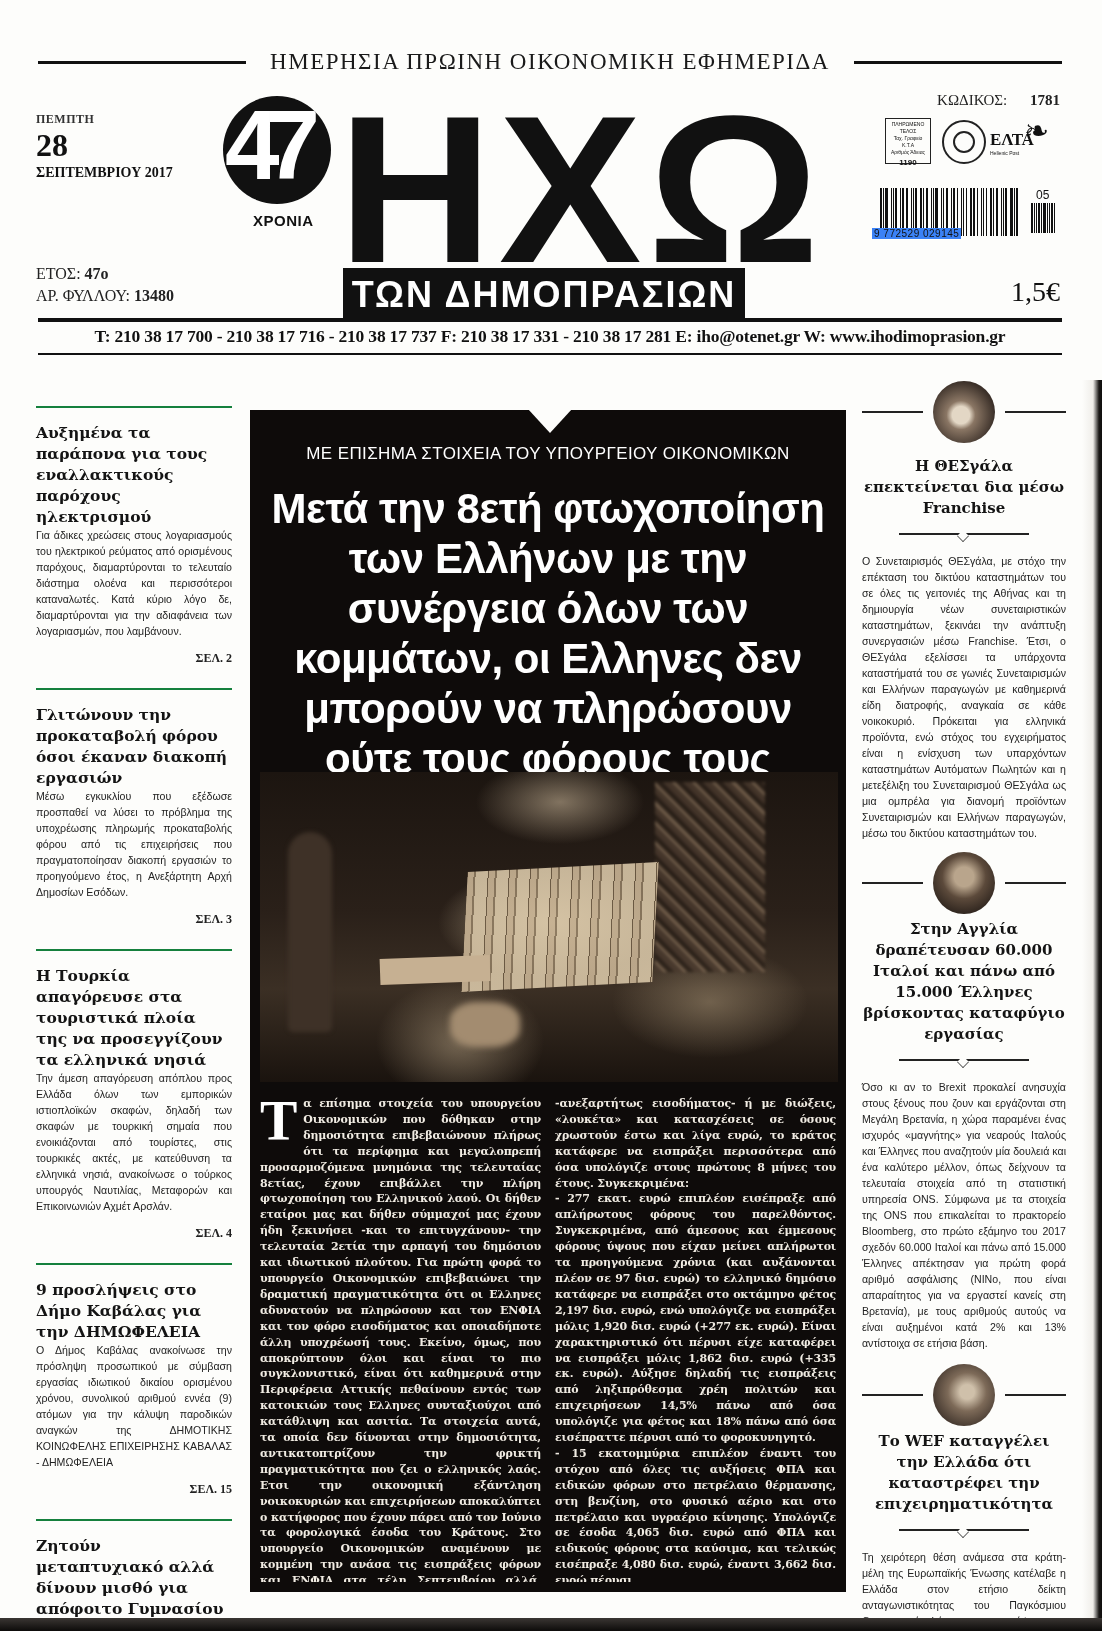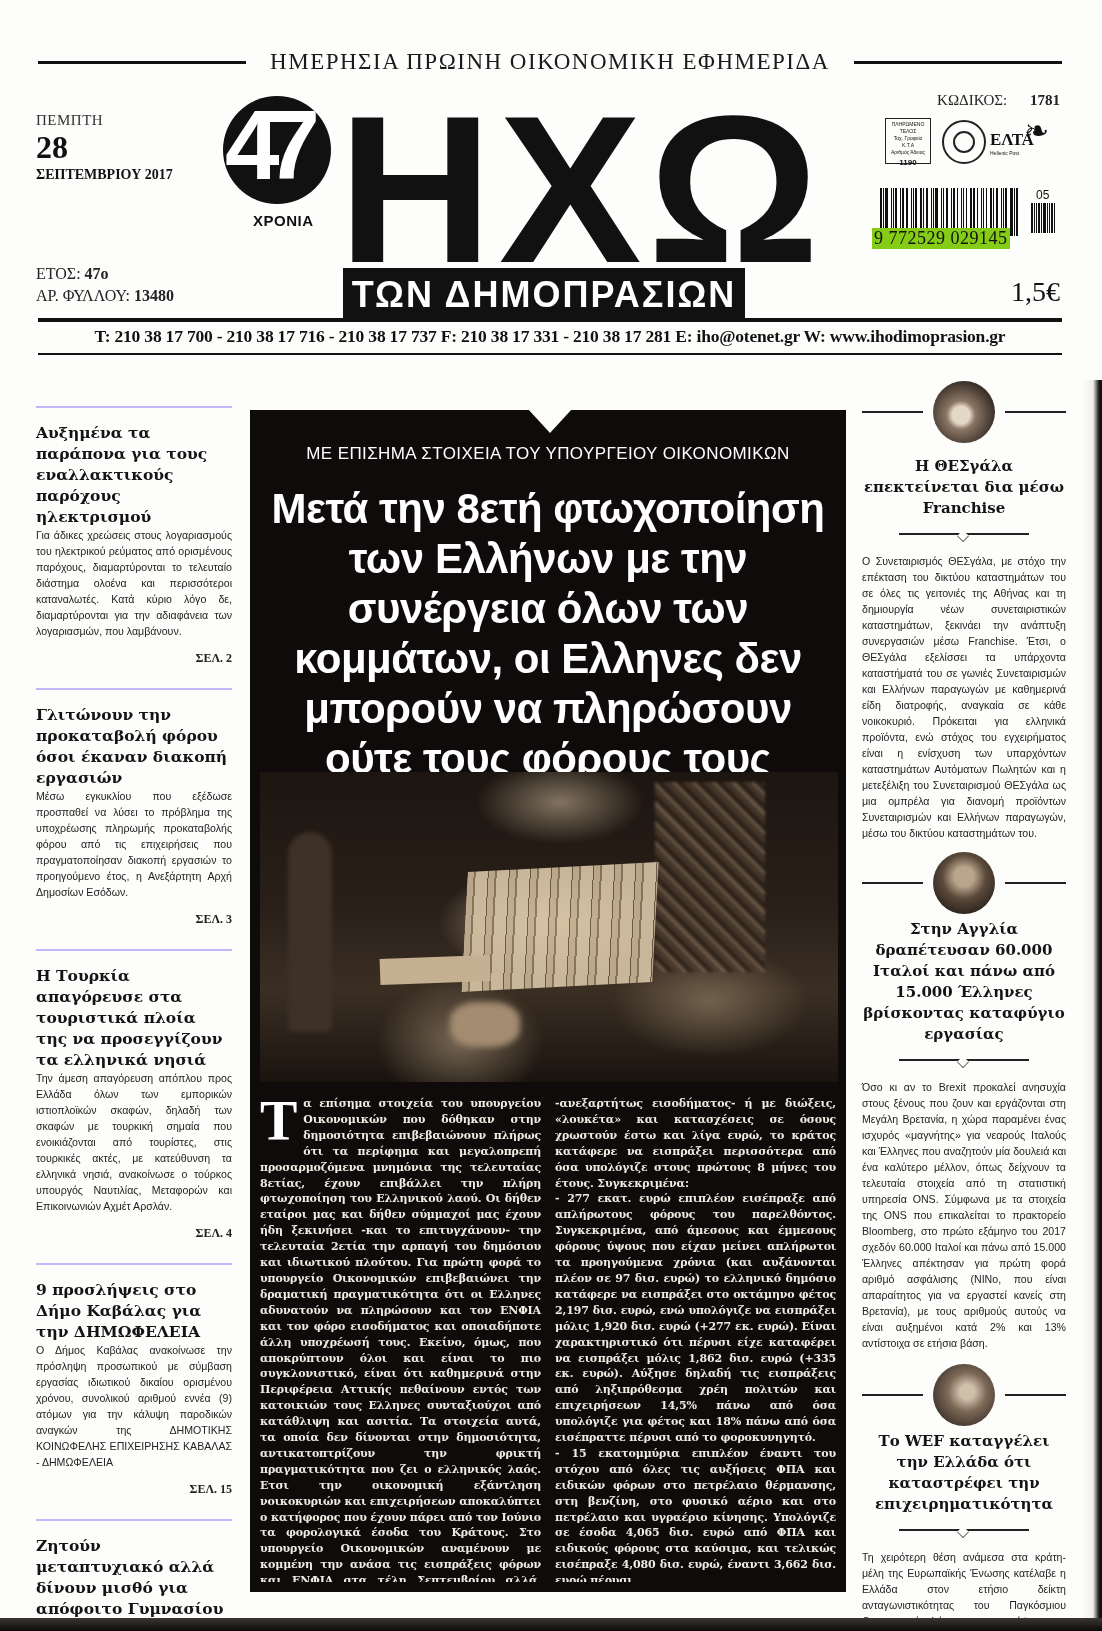--- a/index.html
+++ b/index.html
@@ -5,21 +5,21 @@
     * { box-sizing: border-box; margin: 0; padding: 0; }
     html, body { width: 1102px; height: 1631px; background: #fdfdfb; overflow: hidden; }
     body { position: relative; font-family: "Liberation Serif", serif; color: #111; }
 
     
     .tagline-row { position: absolute; top: 46px; left: 38px; width: 1024px; height: 32px; display: flex; align-items: center; }
     .tagline-row .rule { flex: 1; height: 3px; background: #111; }
     .tagline { font-family: "Liberation Serif", serif; font-size: 23px; letter-spacing: 1.5px; padding: 0 24px; white-space: nowrap; color: #1a1a1a; }
 
     .date-block { position: absolute; top: 112px; left: 36px; }
-    .date-day { font-size: 15px; color: #333; letter-spacing: .5px; }
+    .date-day { font-size: 12px; color: #333; letter-spacing: .5px; font-weight: bold; }
     .date-num { font-size: 32px; font-weight: bold; line-height: 32px; margin-top: 2px; }
     .date-month { font-size: 14px; font-weight: bold; margin-top: 4px; }
 
     .issue-block { position: absolute; top: 263px; left: 36px; font-size: 16px; line-height: 22px; color: #222; }
     .issue-block b { font-weight: bold; }
 
     .anniv { position: absolute; top: 96px; left: 223px; width: 110px; height: 110px; }
     .anniv-circle { position: absolute; left: 0; top: 0; width: 108px; height: 108px; border-radius: 50%; background: #111; overflow: hidden; }
     .anniv-num { position: absolute; left: 2px; top: -6px; font-family: "Liberation Sans", sans-serif; font-weight: bold; font-size: 98px; letter-spacing: -14px; color: #fff; -webkit-text-stroke: 0; line-height: 110px; }
     .anniv-label { position: absolute; left: 30px; top: 116px; font-family: "Liberation Sans", sans-serif; font-weight: bold; font-size: 15px; letter-spacing: .5px; }
@@ -33,34 +33,34 @@
     .postal { position: absolute; top: 118px; left: 885px; width: 46px; height: 46px; border: 1px solid #222; font-family: "Liberation Sans", sans-serif; font-size: 5px; text-align: center; line-height: 7px; padding-top: 2px; }
     .postal .pv { font-weight: bold; font-size: 8px; margin-top: 3px; }
     .seal { position: absolute; top: 120px; left: 942px; width: 44px; height: 44px; border-radius: 50%; border: 2px solid #222; display: flex; align-items: center; justify-content: center; }
     .seal-inner { width: 22px; height: 22px; border-radius: 50%; border: 2px solid #222; }
     .elta { position: absolute; top: 130px; left: 990px; font-family: Liberation Serif, serif; font-weight: bold; font-size: 17px; }
     .elta-sub { position: absolute; top: 150px; left: 990px; font-family: "Liberation Sans", sans-serif; font-size: 5px; }
     .elta-head { position: absolute; top: 116px; left: 1024px; font-size: 30px; line-height: 30px; }
 
     .barcode { position: absolute; top: 188px; left: 880px; width: 140px; height: 48px; display: flex; align-items: flex-end; gap: 1px; }
     .barcode span { display: block; background: #111; height: 48px; }
-    .barcode-digits { position: absolute; top: 228px; left: 872px; font-family: Liberation Serif, serif; font-size: 18px; letter-spacing: .5px; background: #84cc16; padding: 0 2px; }
+    .barcode-digits { position: absolute; top: 228px; left: 872px; font-family: Liberation Sans, sans-serif; font-size: 10px; letter-spacing: .5px; background: #3b82f6; padding: 0 2px; }
     .barcode2 { position: absolute; top: 203px; left: 1031px; width: 30px; height: 30px; display: flex; gap: 1px; }
     .barcode2 span { display: block; background: #111; height: 30px; }
     .barcode2-label { position: absolute; top: 188px; left: 1036px; font-family: "Liberation Sans", sans-serif; font-size: 12px; }
 
     .price { position: absolute; top: 276px; right: 42px; font-size: 28px; color: #111; }
 
     .contact-rule-top { position: absolute; top: 318px; left: 38px; width: 1024px; height: 4px; background: #111; }
     .contact { position: absolute; top: 326px; left: 38px; width: 1024px; text-align: center; font-size: 17.5px; font-weight: bold; color: #111; white-space: nowrap; letter-spacing: -.2px; }
     .contact-rule-bottom { position: absolute; top: 353px; left: 38px; width: 1024px; height: 2px; background: #111; }
 
     
     .left-col { position: absolute; top: 406px; left: 36px; width: 196px; }
-    .brief { border-top: 2px solid #c4b5fd; padding-top: 14px; margin-bottom: 22px; }
+    .brief { border-top: 2px solid #15803d; padding-top: 14px; margin-bottom: 22px; }
     .brief-title { font-family: "DejaVu Serif", serif; font-weight: bold; font-size: 15.5px; line-height: 21px; color: #141414; }
     .brief-text { font-family: "Liberation Sans", sans-serif; font-size: 10.6px; line-height: 16px; margin-top: 0; color: #222; text-align: justify; }
     .brief-page { font-family: "Liberation Serif", serif; font-weight: bold; font-size: 12px; text-align: right; margin-top: 12px; color: #222; }
 
     
     .main { position: absolute; top: 410px; left: 250px; width: 596px; height: 1182px; background: #0e0b0a; color: #f3efe8; }
     .main-notch { position: absolute; top: -1px; left: 278px; width: 0; height: 0; border-left: 22px solid transparent; border-right: 22px solid transparent; border-top: 24px solid #fdfdfb; }
     .kicker { position: absolute; top: 34px; left: 0; width: 100%; text-align: center; font-family: "Liberation Sans", sans-serif; font-size: 17px; letter-spacing: .4px; color: #fff; }
     .headline { position: absolute; top: 74px; left: 10px; width: 576px; text-align: center; font-family: Liberation Sans, sans-serif; font-size: 42px; line-height: 50px; color: #fff; letter-spacing: -.5px; }
 

